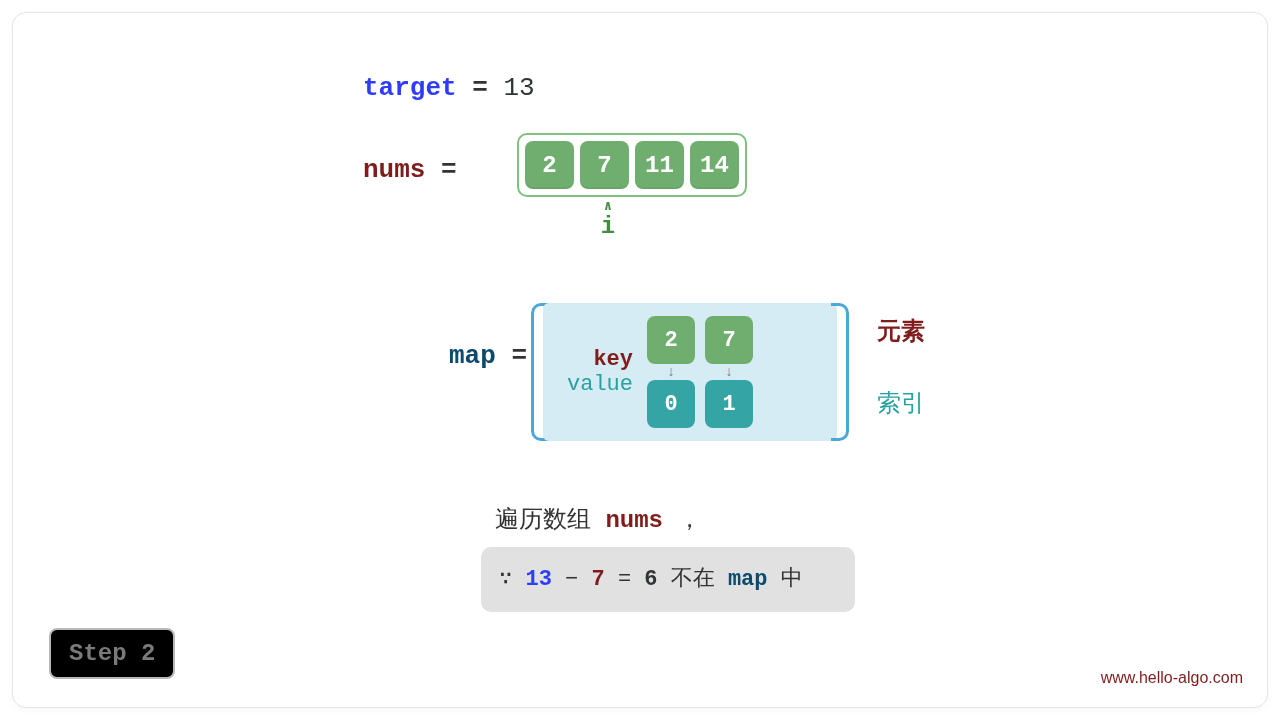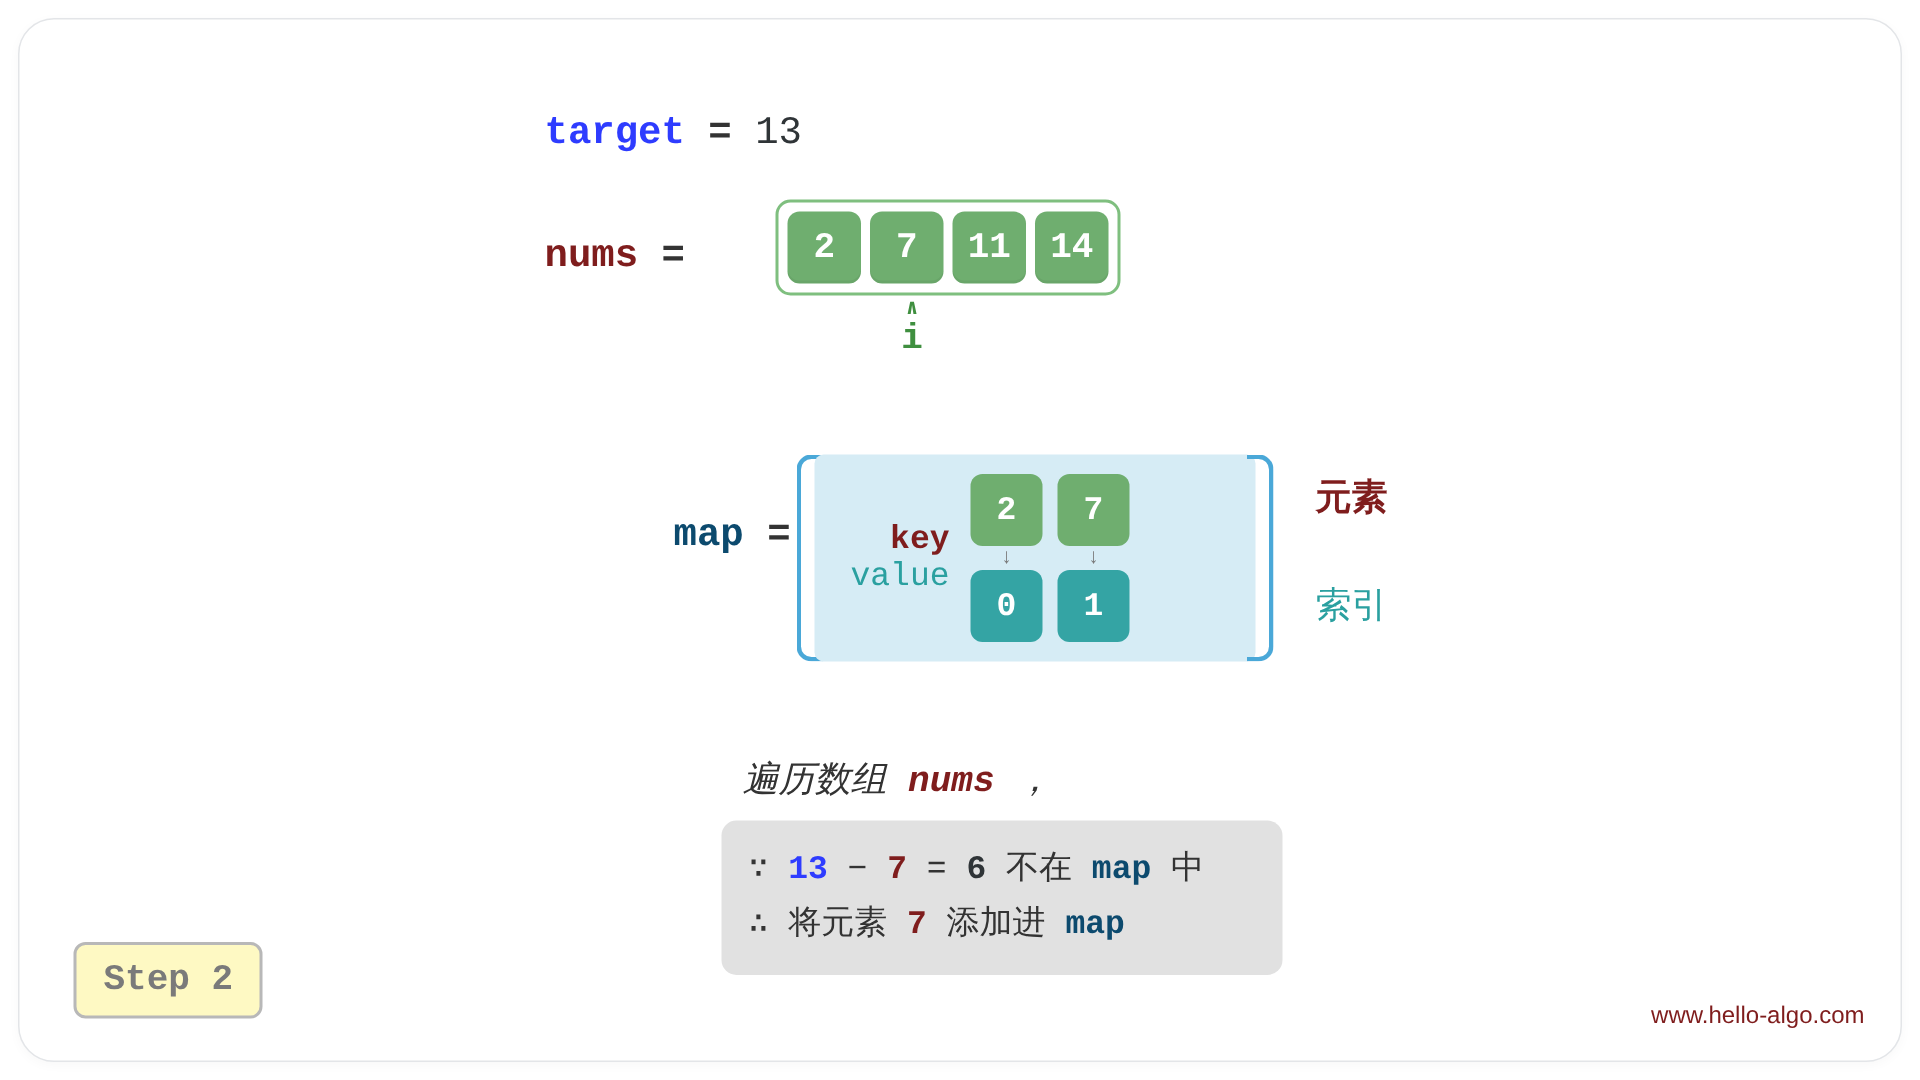--- a/index.html
+++ b/index.html
@@ -7,21 +7,21 @@
   width: 1280px; height: 720px;
   font-family: "Consolas", "Monaco", "Courier New", monospace;
   background: #fff;
   position: relative;
 }
 .card {
   position: absolute;
   left: 12px; top: 12px;
   width: 1256px; height: 696px;
   border: 1px solid #e3e5e8;
-  border-radius: 24px;
+  border-radius: 14px;
   background: #fff;
   box-shadow: 0 2px 8px rgba(0,0,0,.03);
 }
 
 
 .kw-target { color: #2e3cff; font-weight: 700; }
 .kw-num-dark { color: #2e3cff; font-weight: 700; }
 .kw-green { color: #7f1d1d; font-weight: 700; }
 .kw-teal { color: #2aa0a0; font-weight: 400; }
 .kw-map { color: #0c4a6e; font-weight: 700; }
@@ -109,39 +109,39 @@
 .side-labels {
   position: absolute; left: 864px; top: 302px;
   display:flex; flex-direction: column; gap: 40px;
   font-size: 24px;
   justify-content: space-between;
 }
 
 
 .desc1 {
   position: absolute; left: 482px; top: 490px;
-  font-size: 24px; color: #333; font-style: italic;
+  font-size: 24px; color: #333;
 }
 .reason-box {
   position: absolute; left: 468px; top: 534px;
   width: 374px;
   background: #e1e1e1;
   border-radius: 10px;
   padding: 14px 18px;
   font-size: 22px; line-height: 1.7;
   color: #333;
 }
 
 
 .step-badge {
   position: absolute; left: 36px; bottom: 28px;
   padding: 10px 18px;
   border: 2px solid #b8b8b8;
   border-radius: 8px;
-  background: #fef9c3;
+  background: #000000;
   font-size: 24px; font-weight: 700;
   color: #7a7a7a;
 }
 
 
 .watermark {
   position: absolute; right: 24px; bottom: 20px;
   color: #7f1d1d; font-size: 16px;
   font-family: -apple-system, sans-serif;
 }
@@ -212,27 +212,20 @@
       <span>∵</span>
       <span class="kw-num-dark">13</span>
       <span>−</span>
       <span class="kw-green">7</span>
       <span>=</span>
       <span class="txt-dark" style="font-weight:700">6</span>
       <span> 不在 </span>
       <span class="kw-map">map</span>
       <span> 中</span>
     </div>
-    <div>
-      <span>∴</span>
-      <span> 将元素 </span>
-      <span class="kw-green">7</span>
-      <span> 添加进 </span>
-      <span class="kw-map">map</span>
-    </div>
   </div>
 
   <div class="step-badge">
     <span>Step 2</span>
   </div>
 
   <div class="watermark">www.hello-algo.com</div>
 </div>
 
 </body></html>

